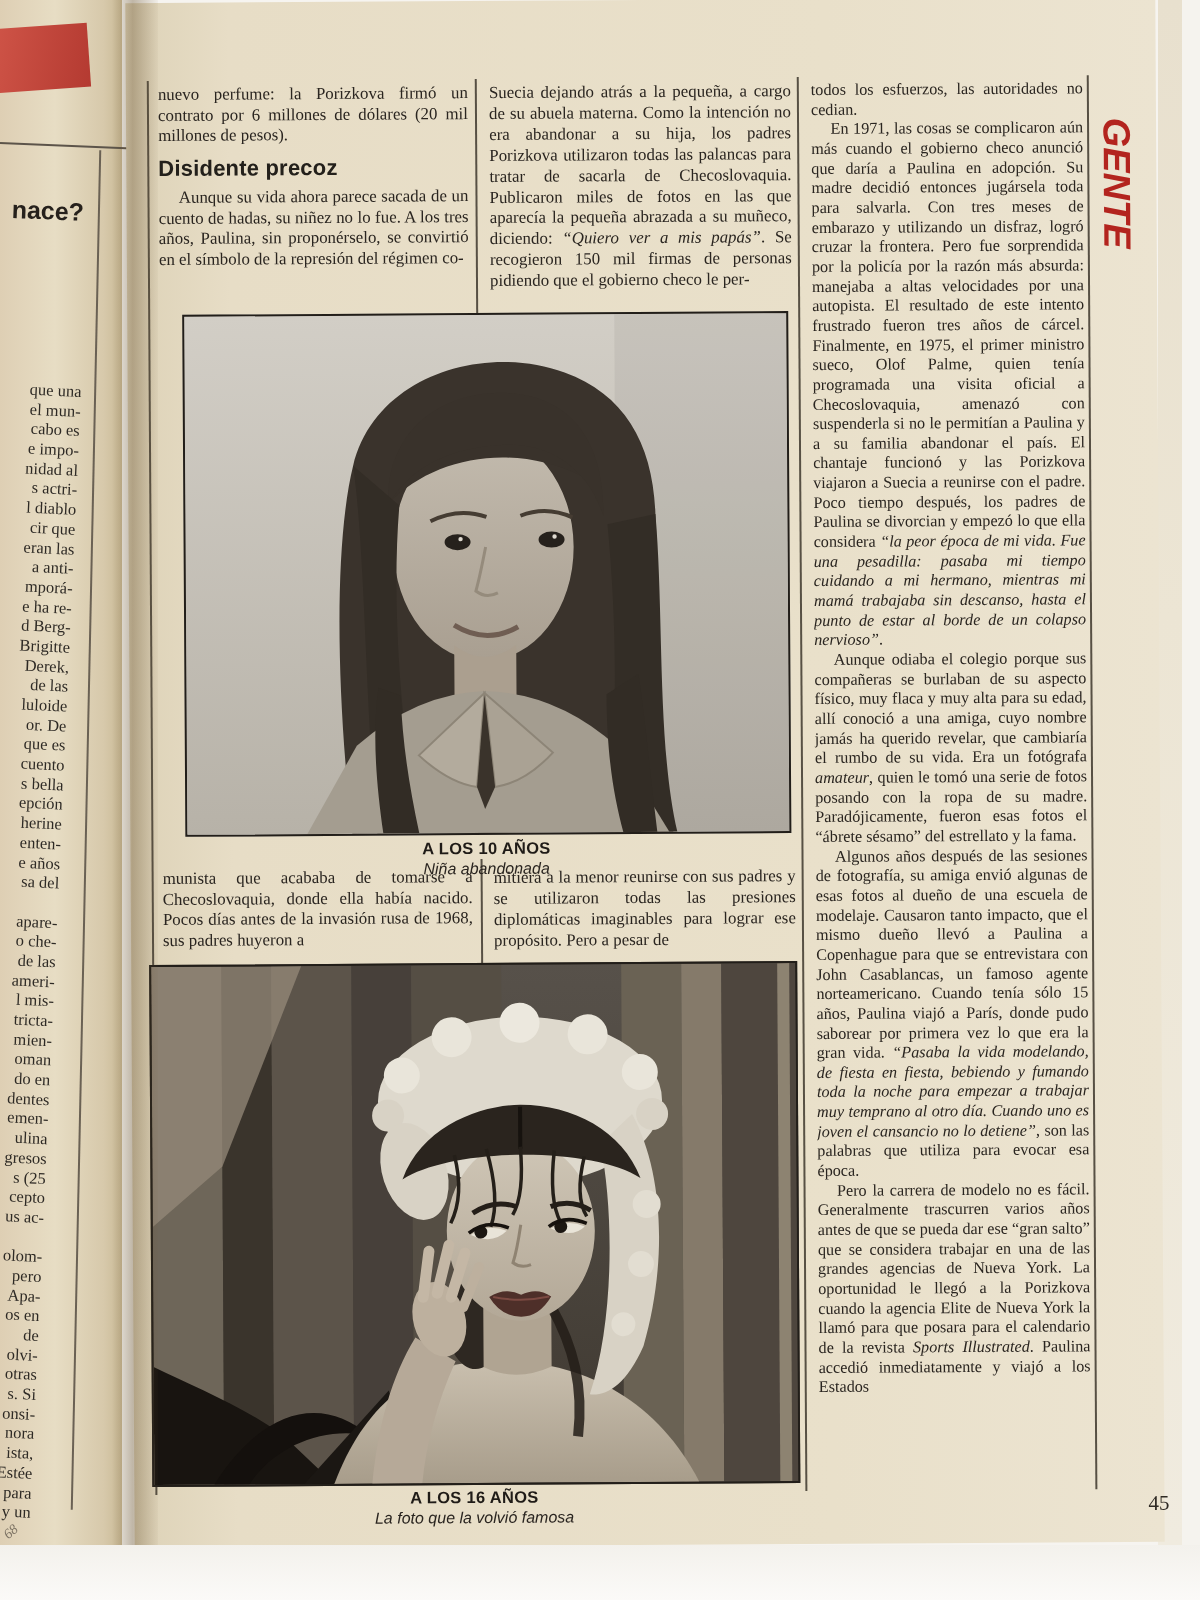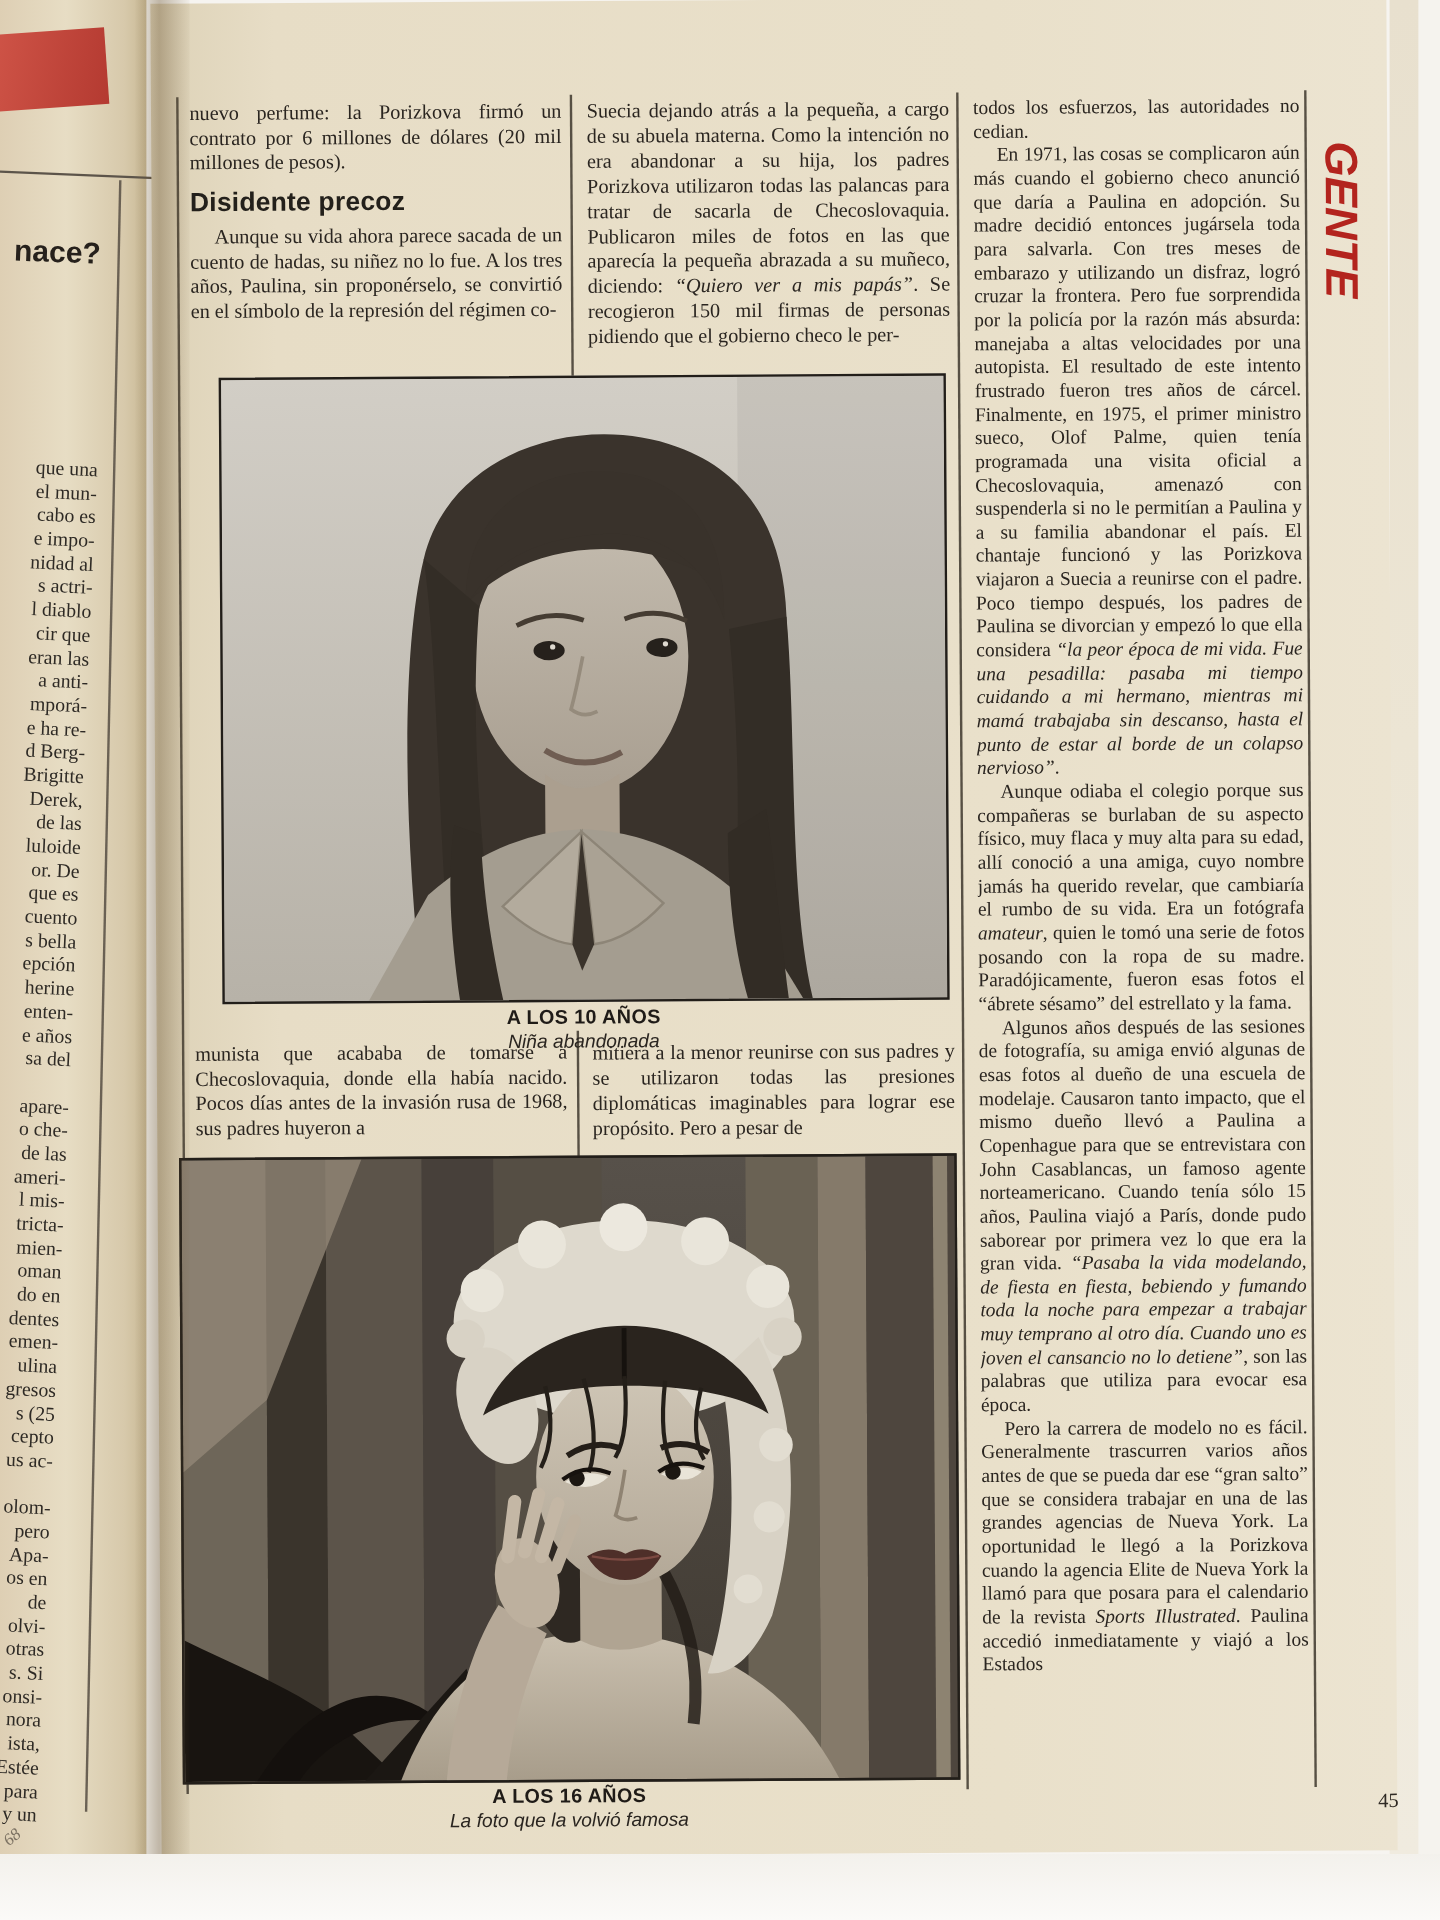--- a/index.html
+++ b/index.html
@@ -67,21 +67,21 @@
   #cap1{left:55px;top:838px;width:602px;}
   #cap2{left:18px;top:1487px;width:644px;}
   .cap-title{font-weight:700;font-size:16.5px;color:#1f1b17;letter-spacing:.3px;}
   .cap-sub{font-style:italic;font-size:16px;color:#2a2520;margin-top:2px;}
 
   
   .logo{position:absolute;left:929px;top:163px;width:125px;height:40px;
     transform:rotate(90deg);text-align:center;
     font-family:"Liberation Sans",sans-serif;font-style:italic;font-weight:900;
     font-size:38px;letter-spacing:0px;color:#b3241e;}
-  .pagenum{position:absolute;left:1014px;top:1494px;font-size:17px;color:#2f2a24;}
+  .pagenum{position:absolute;left:1014px;top:1494px;font-size:21px;color:#2f2a24;}
 
   
   .page-edge{position:absolute;left:1158px;top:0;width:26px;height:1545px;z-index:1;
     background:linear-gradient(to bottom,#e8e0ce,#ece5d4 40%,#f0ebdf);}
   .bg-right{position:absolute;left:1182px;top:0;width:18px;height:1600px;background:#f5f3ee;z-index:1;}
   .bg-bottom{position:absolute;left:0;top:1545px;width:1200px;height:55px;z-index:6;
     background:linear-gradient(to bottom,#f3f1ec,#fbfaf8);}
 </style>
 </head>
 <body>

